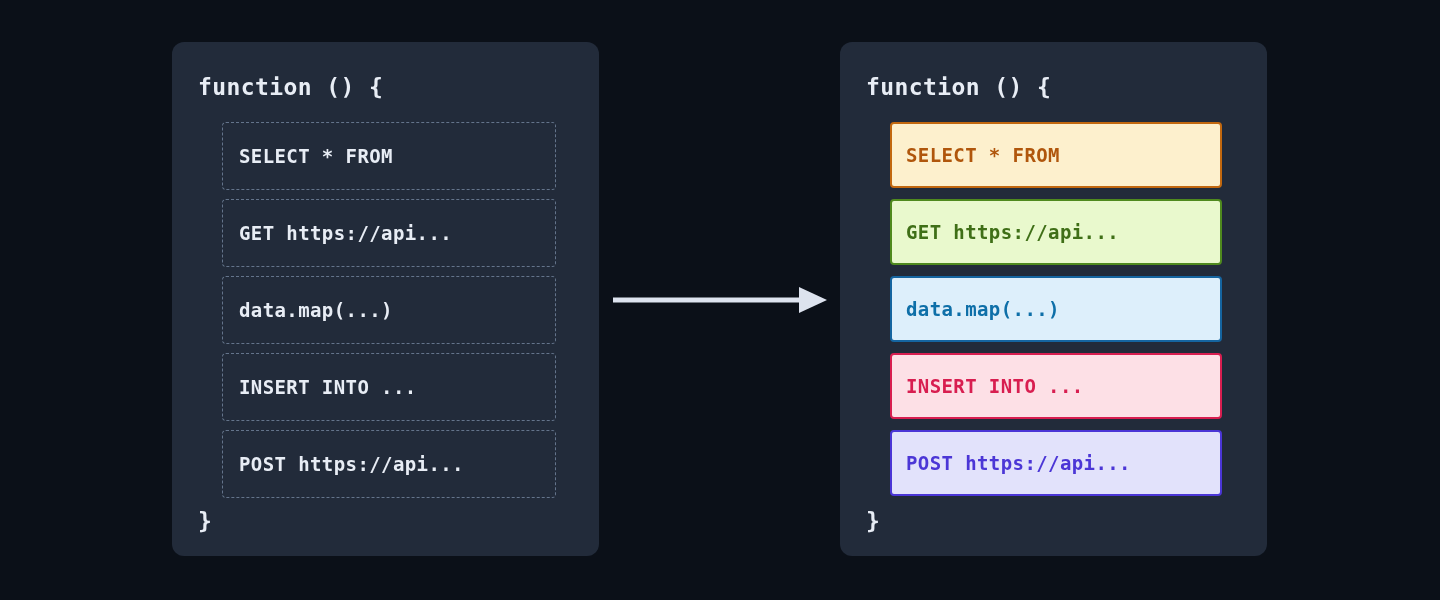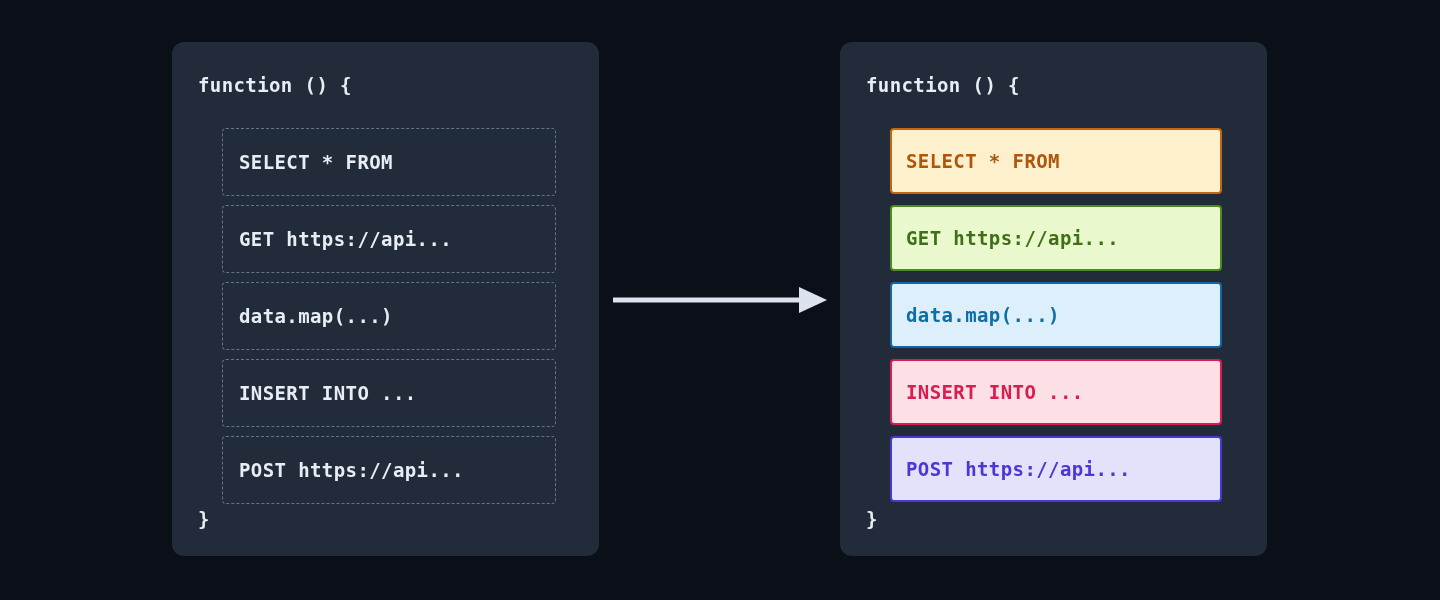--- a/index.html
+++ b/index.html
@@ -30,32 +30,32 @@
     box-sizing: border-box;
     padding: 0;
   }
   .panel.left  { left: 172px; }
   .panel.right { left: 840px; }
 
   .code-line {
     position: absolute;
     left: 26px;
     color: #e8edf5;
-    font-size: 19px;
+    font-size: 23px;
     font-weight: bold;
     letter-spacing: 0.4px;
     white-space: pre;
   }
   .code-line.open  { top: 32px; }
   .code-line.close { top: 466px; }
 
   .rows {
     position: absolute;
     left: 50px;
-    top: 86px;
+    top: 80px;
     width: 334px;
   }
 
   
   .row-plain {
     box-sizing: border-box;
     width: 334px;
     height: 68px;
     margin-bottom: 9px;
     border: 1px dashed #64748b;

